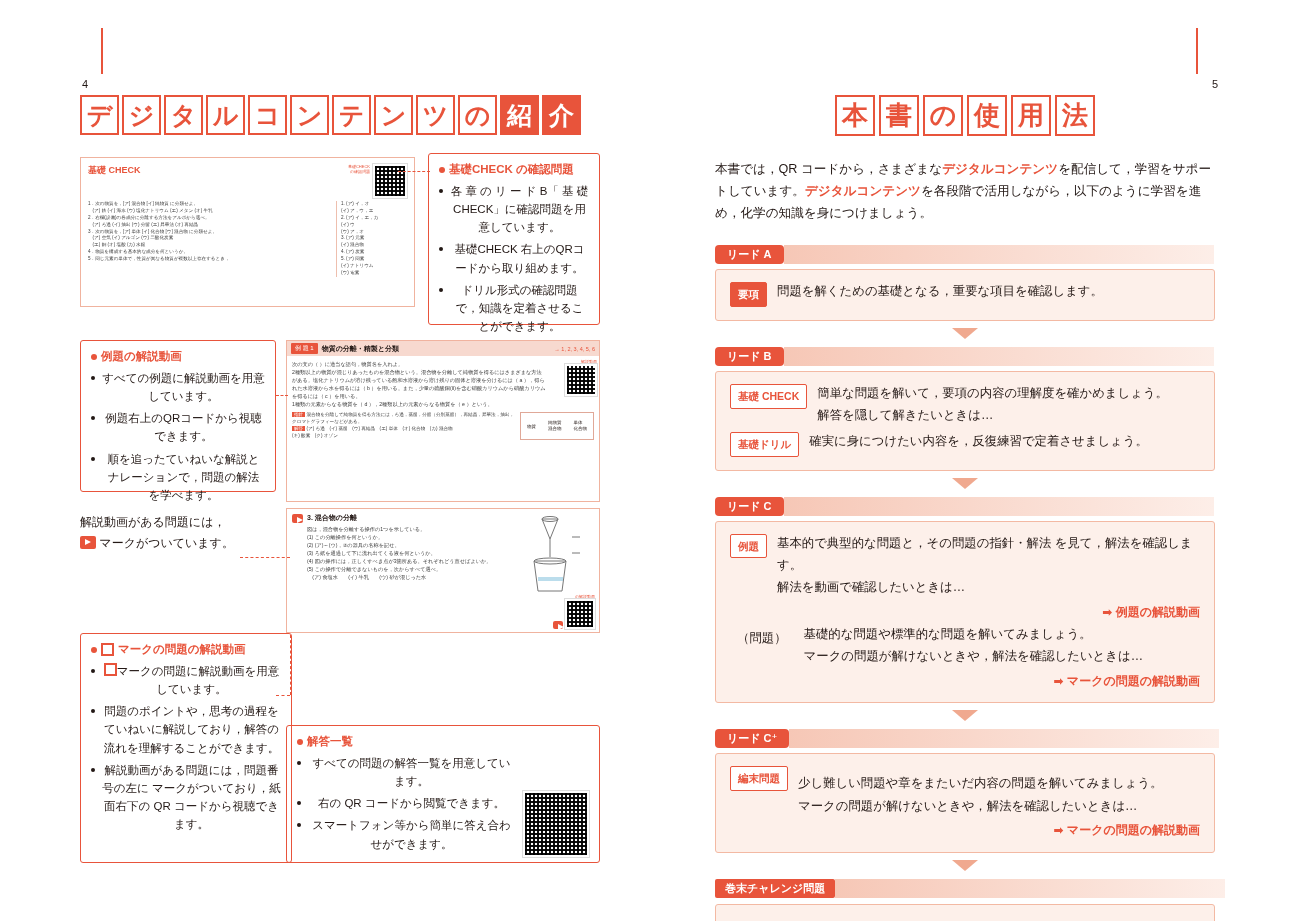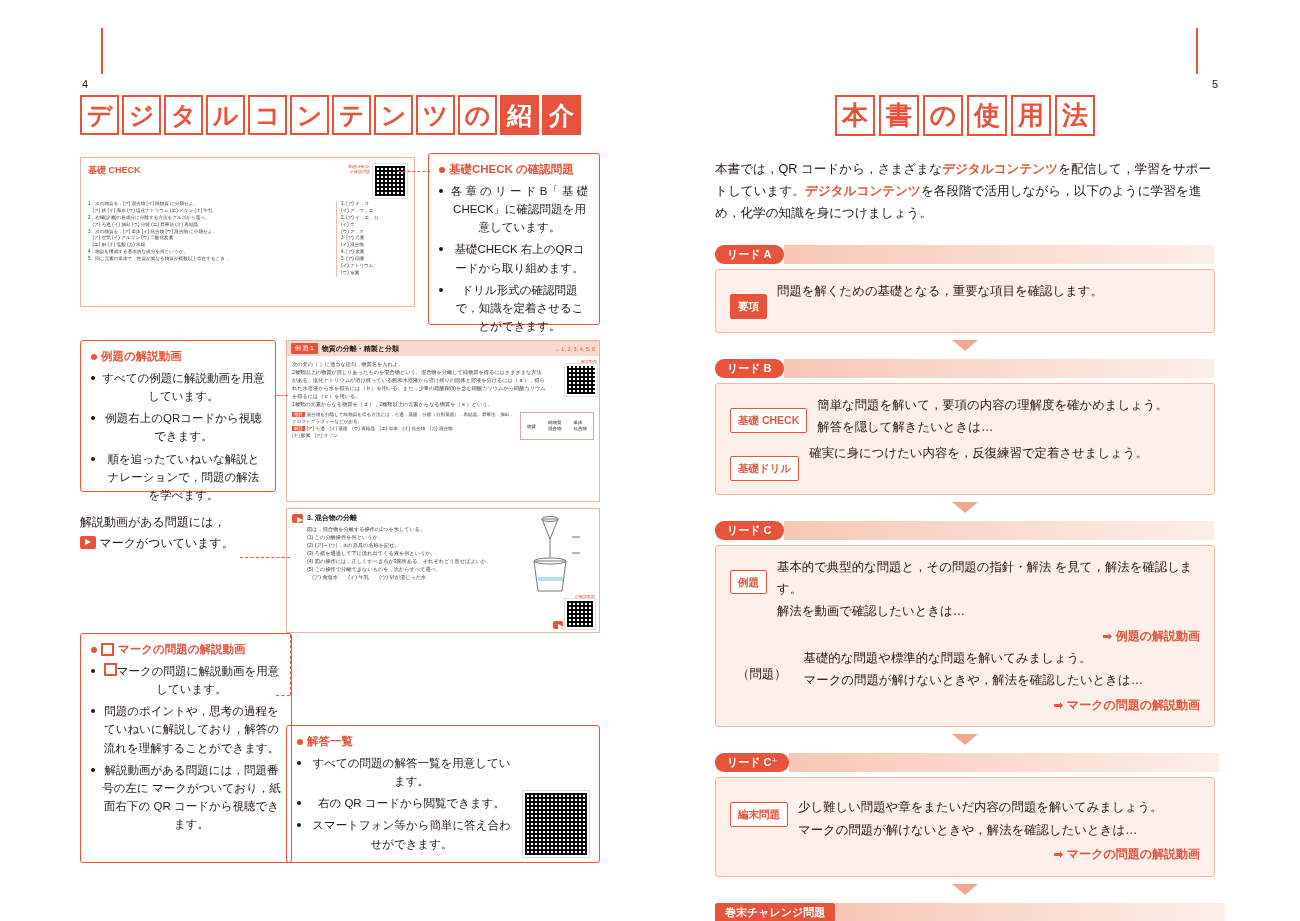--- a/index.html
+++ b/index.html
@@ -69,35 +69,35 @@
 
   
   .right{position:absolute;left:715px;top:95px;width:500px;}
   .r-title{display:flex;gap:4px;justify-content:center;}
   .r-title .tbox{width:40px;height:41px;font-size:26px;}
   .intro{font-size:12.6px;line-height:1.75;margin-top:22px;}
   .kw{color:#e8543b;font-weight:bold;}
 
   .lead-tag{
     display:inline-block;background:#e8543b;color:#fff;font-size:11px;font-weight:bold;
-    padding:2px 12px;border-radius:9px;position:relative;
+    padding:2px 12px;border-radius:4px;position:relative;
   }
   .lead-tag:after{
     content:"";position:absolute;left:100%;top:0;height:100%;width:430px;
     background:linear-gradient(to right,#f6c7b6,#fdeee8);
   }
   .lead-box{
     background:#fdf0ea;border:1px solid #f3b9a3;border-radius:3px;
     padding:10px 14px;font-size:12.4px;line-height:1.8;margin-top:5px;box-sizing:border-box;
   }
   .lead-row{display:flex;align-items:flex-start;gap:10px;margin-bottom:3px;}
   .chip{
     flex:none;border:1.4px solid #e8543b;color:#e8543b;background:#fff;font-size:10.5px;
     font-weight:bold;border-radius:2px;padding:2px 7px;display:flex;align-items:center;gap:3px;
-    white-space:nowrap;margin-top:14px;
+    white-space:nowrap;margin-top:2px;
   }
   .chip.plain{border:none;background:transparent;font-size:12.4px;color:#231815;font-weight:normal;}
   .link-r{color:#e8543b;font-weight:bold;text-align:right;display:block;font-size:12px;}
   .tri{
     width:0;height:0;border-left:13px solid transparent;border-right:13px solid transparent;
     border-top:11px solid #f0a98f;margin:7px auto;
   }
   .chal-tag{
     display:inline-block;background:#e8543b;color:#fff;font-size:11px;font-weight:bold;
     padding:2px 10px;border-radius:2px;position:relative;

